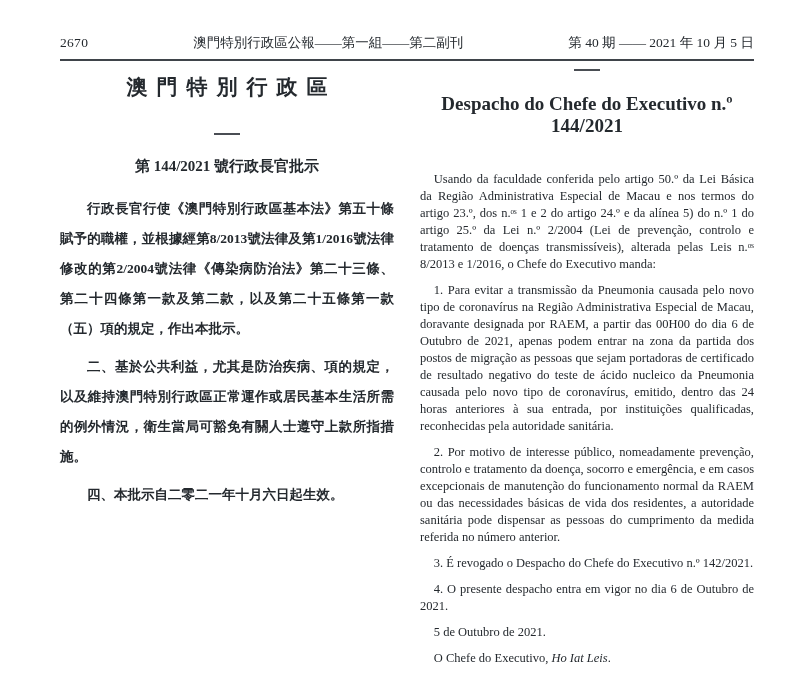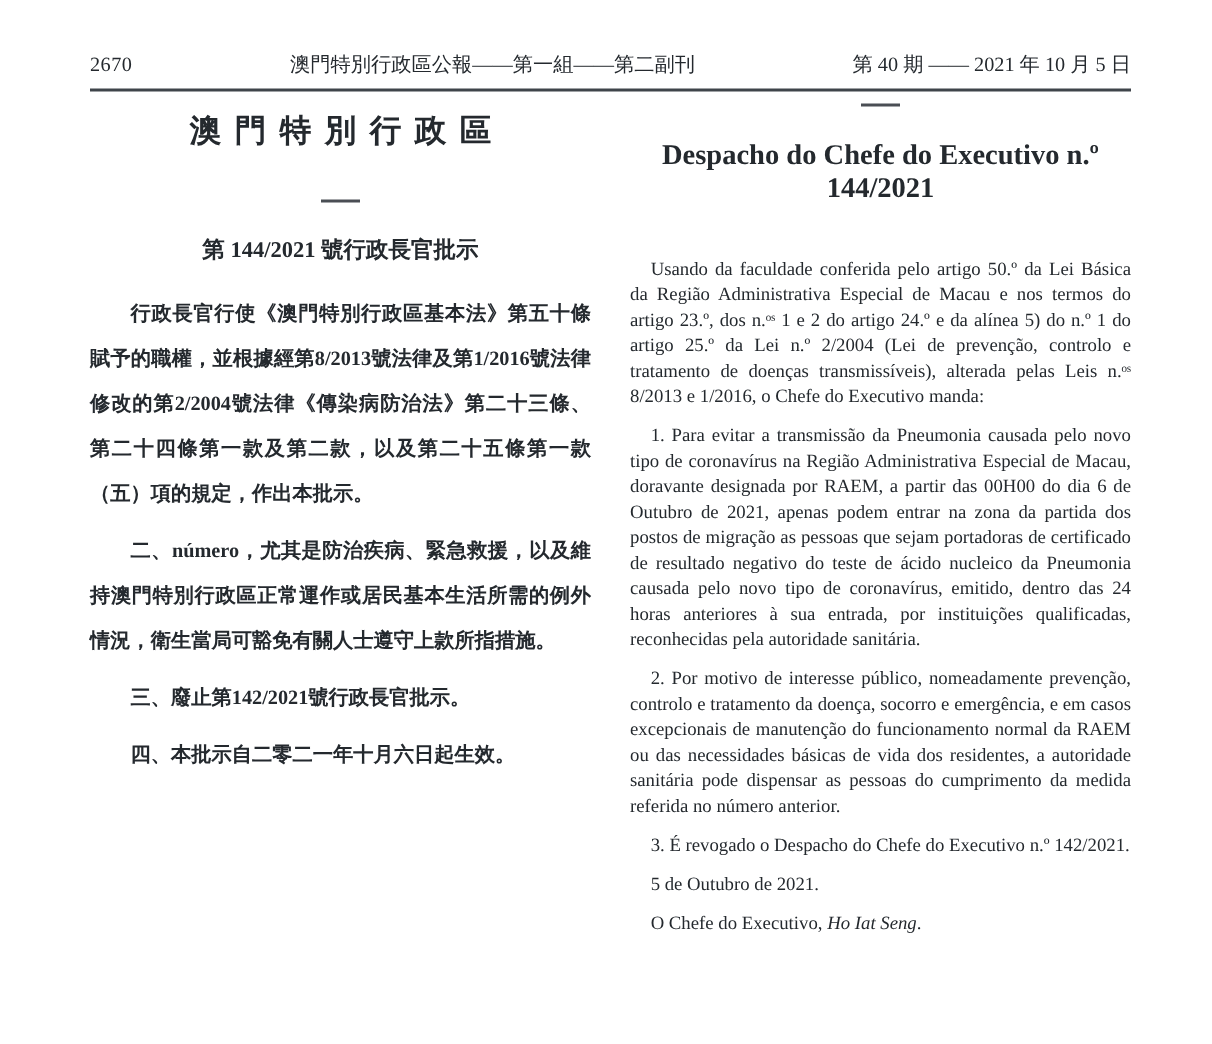--- a/index.html
+++ b/index.html
@@ -102,35 +102,35 @@
 
     <div class="col">
       <div class="col-head">
         <div class="region-title-zh">澳門特別行政區</div>
       </div>
       <div class="divider"></div>
       <div class="section-title zh">第 144/2021 號行政長官批示</div>
 
       <div class="body-zh">
         <p>行政長官行使《澳門特別行政區基本法》第五十條賦予的職權，並根據經第8/2013號法律及第1/2016號法律修改的第2/2004號法律《傳染病防治法》第二十三條、第二十四條第一款及第二款，以及第二十五條第一款（五）項的規定，作出本批示。</p>
-        <p>二、número，尤其是防治疾病、緊急救援，以及維持澳門特別行政區正常運作或居民基本生活所需的例外情況，衛生當局可豁免有關人士遵守上款所指措施。</p>
-        <p>三、廢止第142/2021號行政長官批示。</p>
+        <p>二、基於公共利益，尤其是防治疾病、項的規定，以及維持澳門特別行政區正常運作或居民基本生活所需的例外情況，衛生當局可豁免有關人士遵守上款所指措施。</p>
         <p>四、本批示自二零二一年十月六日起生效。</p>
 
       </div>
     </div>
 
     <div class="col">
       <div class="divider"></div>
       <div class="section-title pt">Despacho do Chefe do Executivo n.º 144/2021</div>
 
       <div class="body-pt">
         <p>Usando da faculdade conferida pelo artigo 50.º da Lei Básica da Região Administrativa Especial de Macau e nos termos do artigo 23.º, dos n.ᵒˢ 1 e 2 do artigo 24.º e da alínea 5) do n.º 1 do artigo 25.º da Lei n.º 2/2004 (Lei de prevenção, controlo e tratamento de doenças transmissíveis), alterada pelas Leis n.ᵒˢ 8/2013 e 1/2016, o Chefe do Executivo manda:</p>
         <p>1. Para evitar a transmissão da Pneumonia causada pelo novo tipo de coronavírus na Região Administrativa Especial de Macau, doravante designada por RAEM, a partir das 00H00 do dia 6 de Outubro de 2021, apenas podem entrar na zona da partida dos postos de migração as pessoas que sejam portadoras de certificado de resultado negativo do teste de ácido nucleico da Pneumonia causada pelo novo tipo de coronavírus, emitido, dentro das 24 horas anteriores à sua entrada, por instituições qualificadas, reconhecidas pela autoridade sanitária.</p>
         <p>2. Por motivo de interesse público, nomeadamente prevenção, controlo e tratamento da doença, socorro e emergência, e em casos excepcionais de manutenção do funcionamento normal da RAEM ou das necessidades básicas de vida dos residentes, a autoridade sanitária pode dispensar as pessoas do cumprimento da medida referida no número anterior.</p>
         <p>3. É revogado o Despacho do Chefe do Executivo n.º 142/2021.</p>
+        <p>4. O presente despacho entra em vigor no dia 6 de Outubro de 2021.</p>
         <p class="date-line">5 de Outubro de 2021.</p>
-        <p class="signature-line-pt"><span>O Chefe do Executivo, </span><span class="sig-name">Ho Iat Seng</span><span>.</span></p>
+        <p class="signature-line-pt"><span>O Chefe do Executivo, </span><span class="sig-name">Ho Iat Leis</span><span>.</span></p>
       </div>
     </div>
 
   </div>
 </div>
 
 </body></html>

